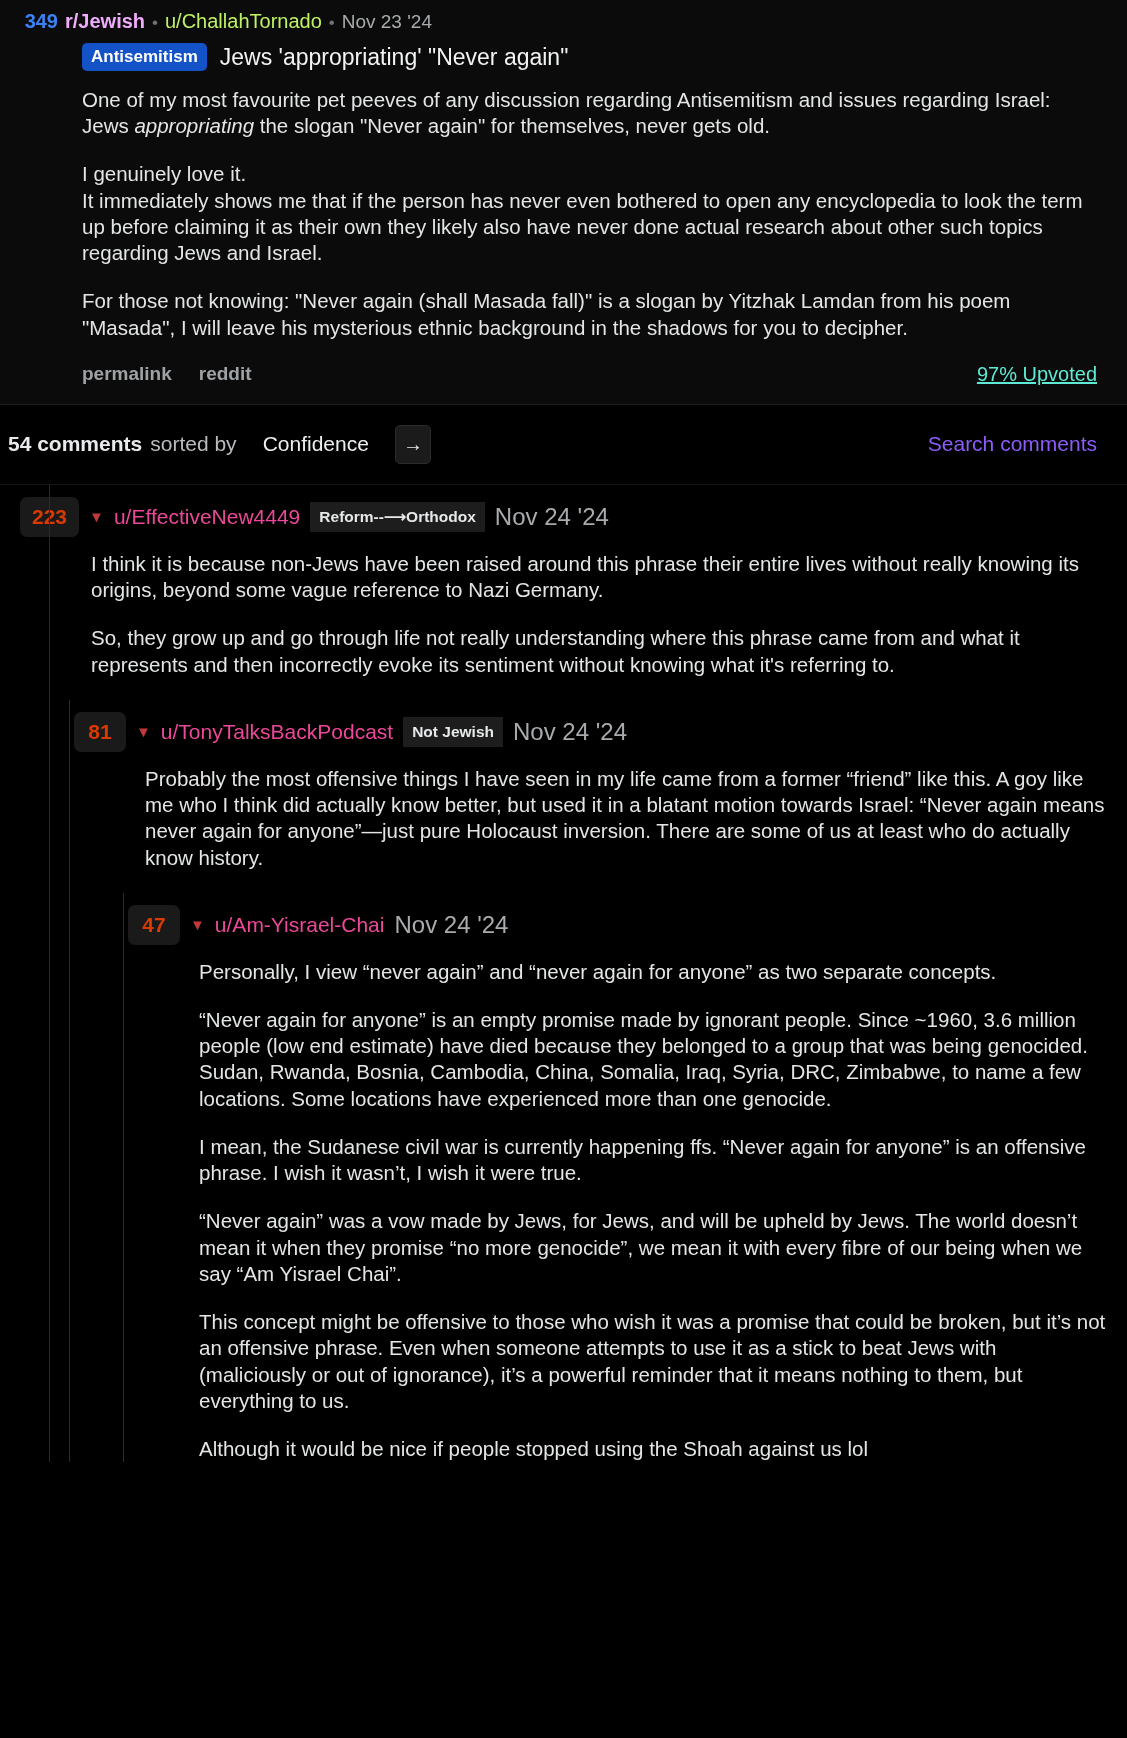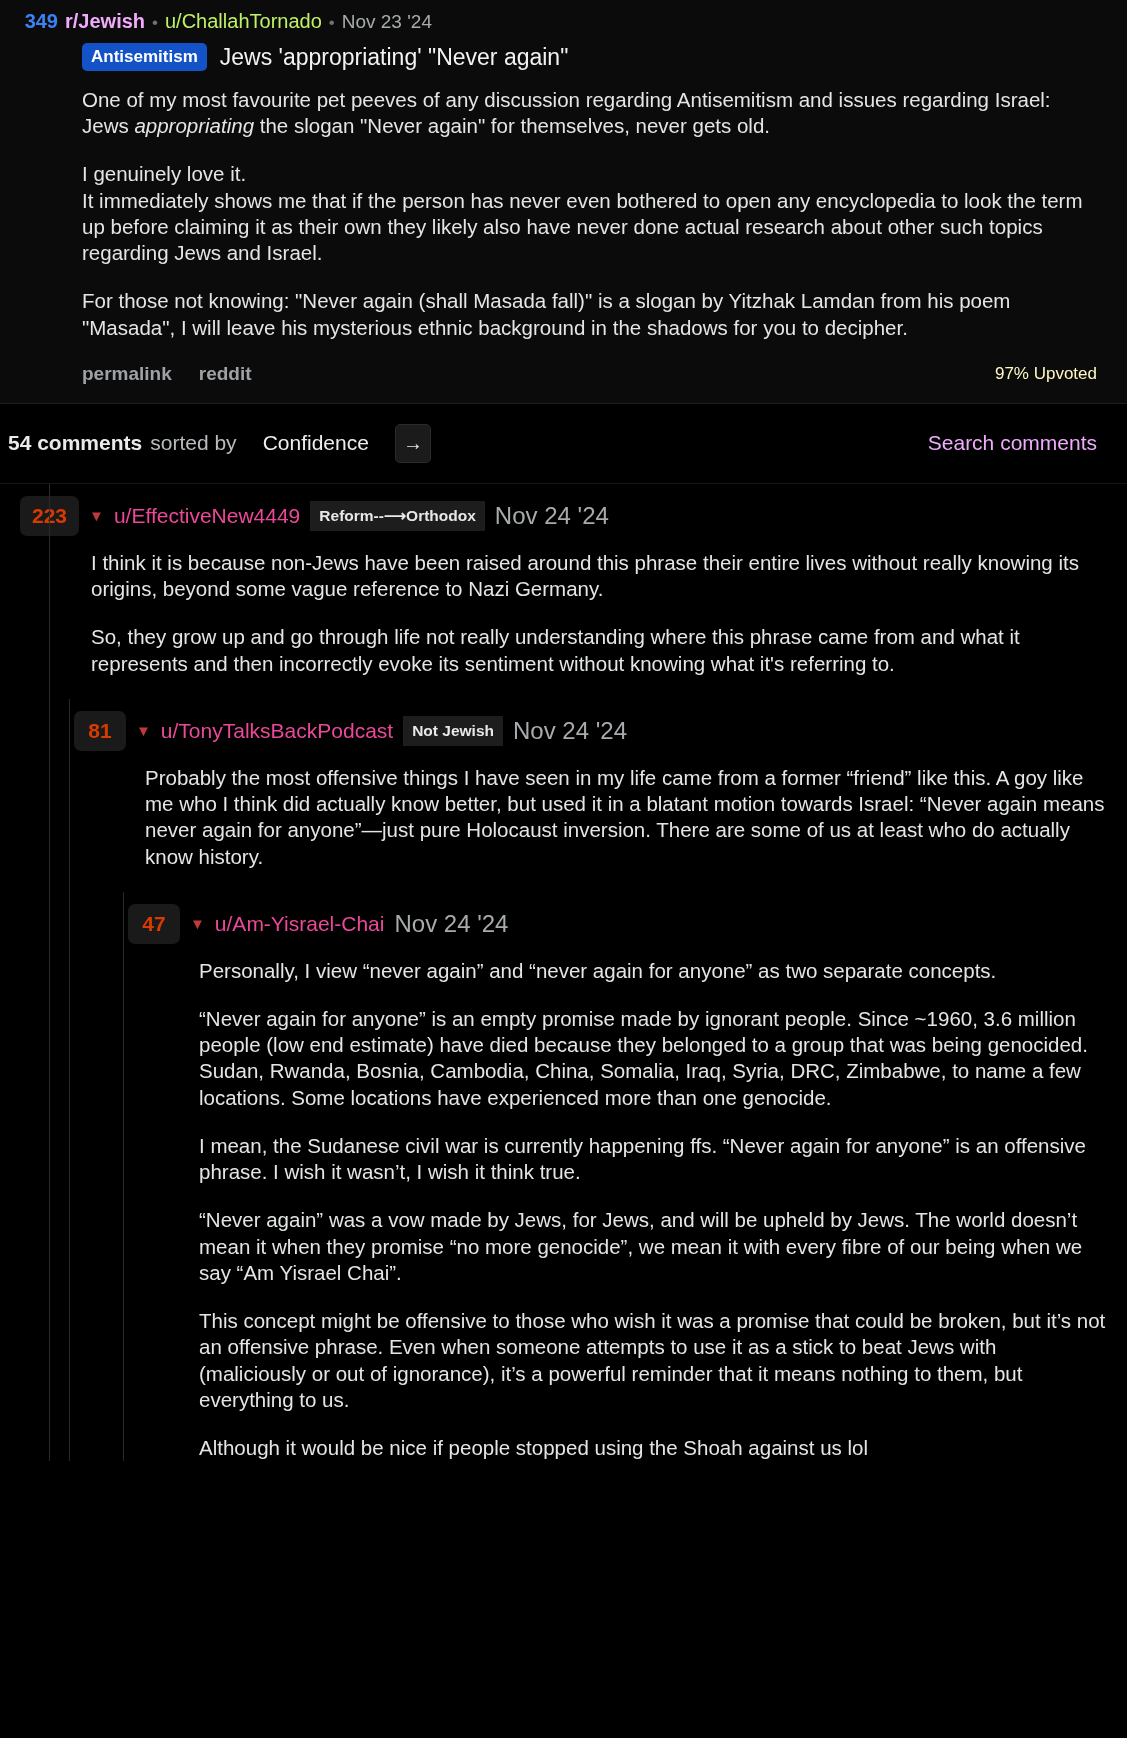--- a/index.html
+++ b/index.html
@@ -89,22 +89,23 @@
     font-size: 19px;
   }
   .post-link {
     color: #9fa2a5;
     font-weight: bold;
     margin-right: 27px;
     text-decoration: none;
   }
   .upvoted {
     margin-left: auto;
-    color: #fef9c3;
-    font-size: 17px;
+    color: #5eead4;
+    font-size: 20px;
+    text-decoration: underline;
   }
 
   
   .cbar {
     display: flex;
     align-items: center;
     padding: 20px 30px 20px 8px;
     gap: 0;
     border-bottom: 1px solid #151515;
   }
@@ -131,21 +132,21 @@
     border: 1px solid #2b2b2b;
     border-radius: 5px;
     display: flex;
     align-items: center;
     justify-content: center;
     color: #e7e9ea;
     font-size: 20px;
   }
   .cbar-search {
     margin-left: auto;
-    color: #f0abfc;
+    color: #8b5cf6;
     font-size: 21px;
   }
 
   
   .comment {
     position: relative;
   }
   .thread-line {
     position: absolute;
     top: 0;
@@ -282,20 +283,20 @@
       <div class="thread-line" style="left:49px;"></div>
       <div class="c-head">
         <span class="score-box">47</span>
         <span class="collapse">▼</span>
         <span class="c-author">u/Am-Yisrael-Chai</span>
         <span class="c-date">Nov 24 '24</span>
       </div>
       <div class="c-body">
         <p>Personally, I view “never again” and “never again for anyone” as two separate concepts.</p>
         <p>“Never again for anyone” is an empty promise made by ignorant people. Since ~1960, 3.6 million people (low end estimate) have died because they belonged to a group that was being genocided. Sudan, Rwanda, Bosnia, Cambodia, China, Somalia, Iraq, Syria, DRC, Zimbabwe, to name a few locations. Some locations have experienced more than one genocide.</p>
-        <p>I mean, the Sudanese civil war is currently happening ffs. “Never again for anyone” is an offensive phrase. I wish it wasn’t, I wish it think true.</p>
+        <p>I mean, the Sudanese civil war is currently happening ffs. “Never again for anyone” is an offensive phrase. I wish it wasn’t, I wish it were true.</p>
         <p>“Never again” was a vow made by Jews, for Jews, and will be upheld by Jews. The world doesn’t mean it when they promise “no more genocide”, we mean it with every fibre of our being when we say “Am Yisrael Chai”.</p>
         <p>This concept might be offensive to those who wish it was a promise that could be broken, but it’s not an offensive phrase. Even when someone attempts to use it as a stick to beat Jews with (maliciously or out of ignorance), it’s a powerful reminder that it means nothing to them, but everything to us.</p>
         <p>Although it would be nice if people stopped using the Shoah against us lol</p>
       </div>
     </div>
   </div>
 </div>
 
 </body></html>

